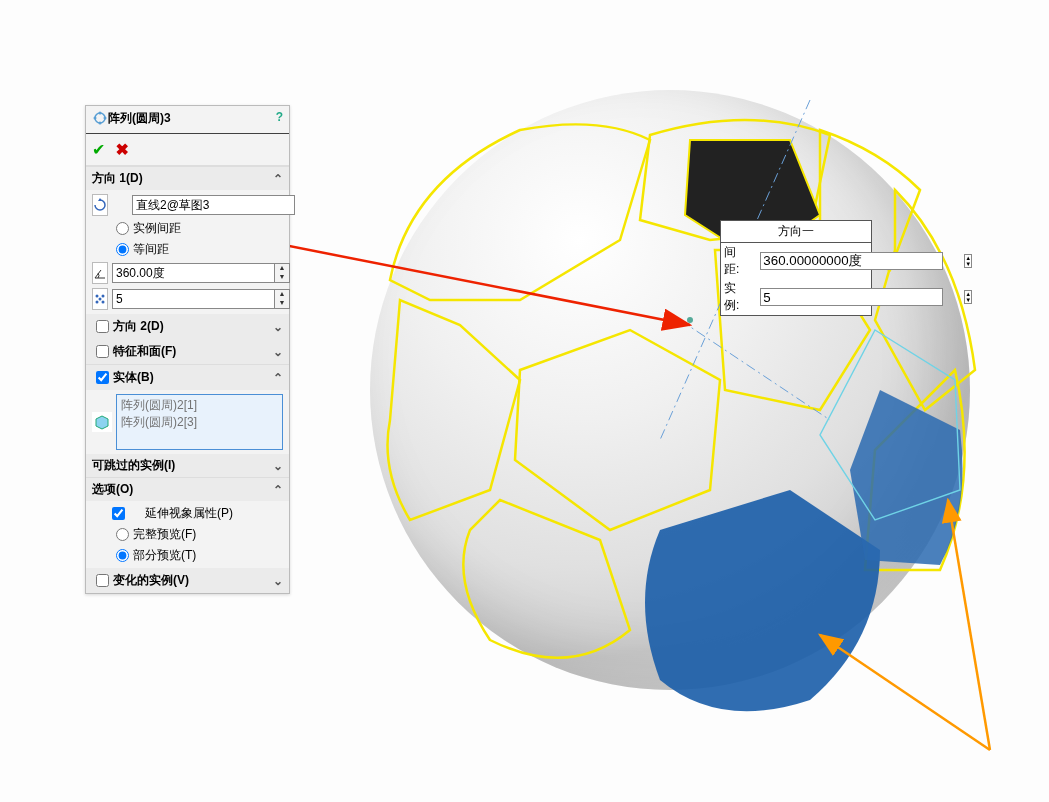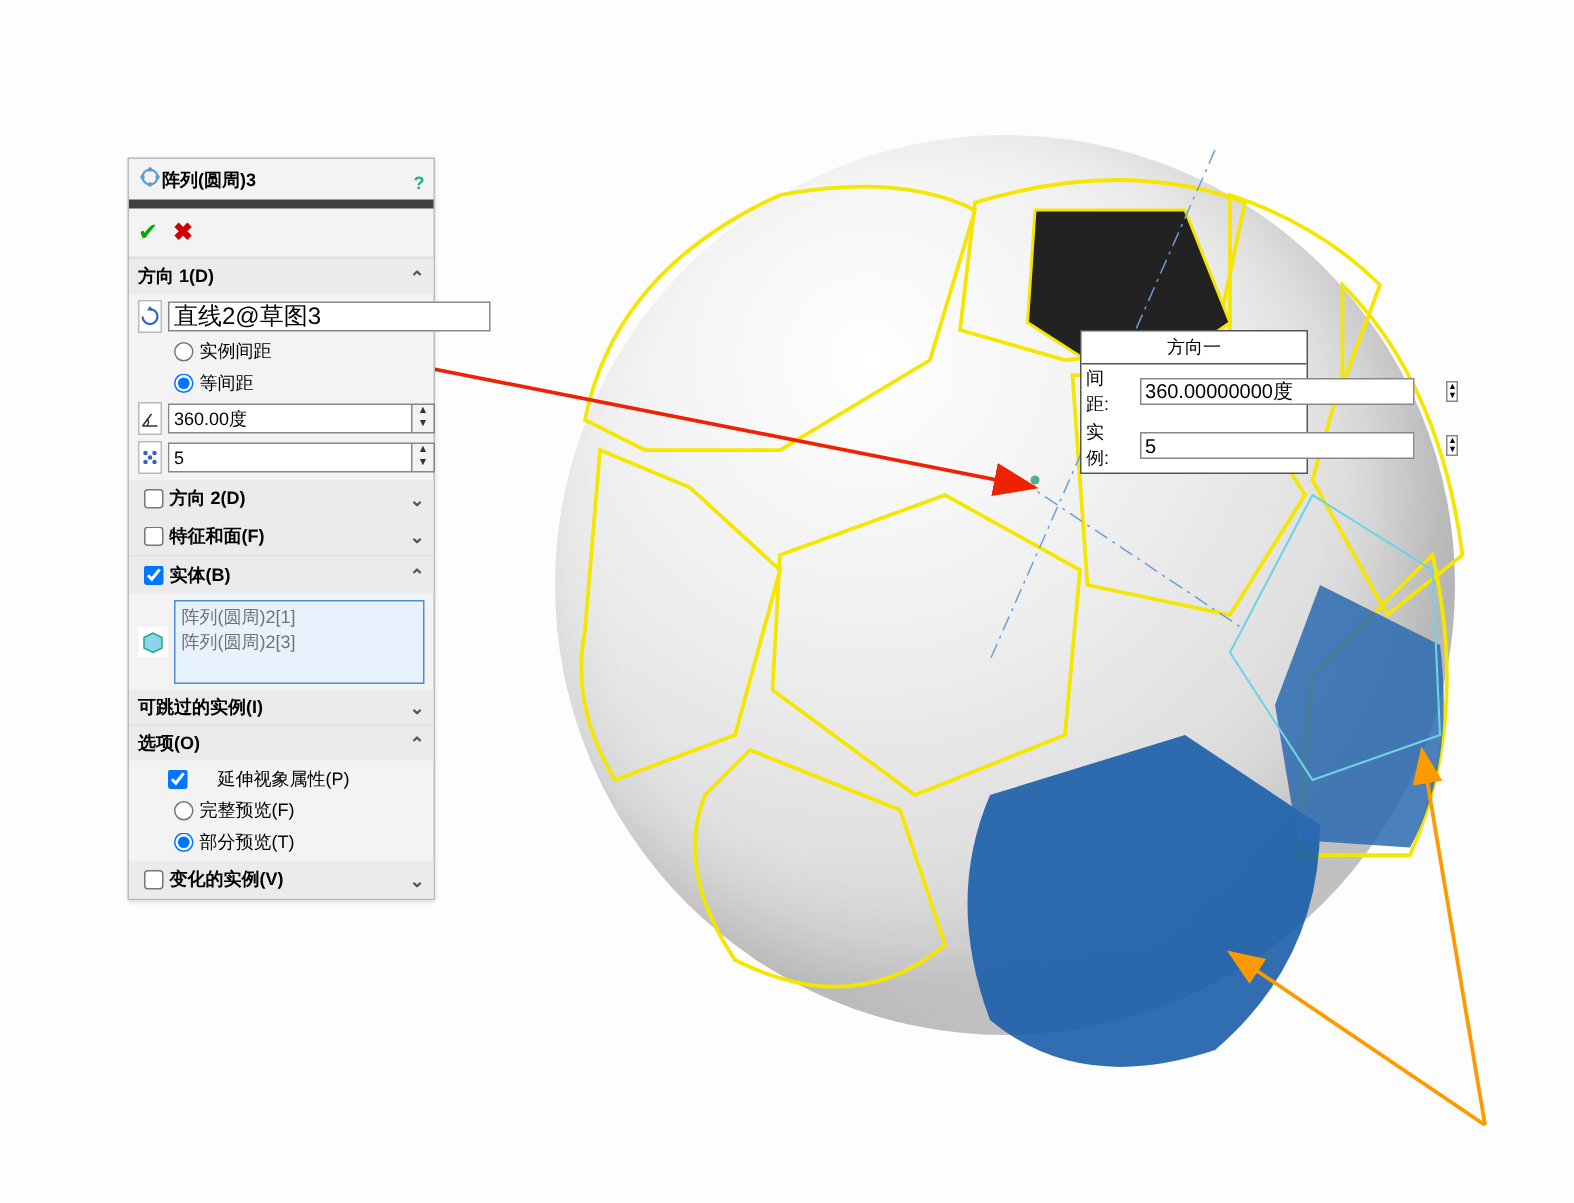--- a/index.html
+++ b/index.html
@@ -26,23 +26,23 @@
   border-bottom: 1px solid #ccc;
   padding: 3px 6px;
   display: flex;
   align-items: center;
   justify-content: center;
   font-weight: bold;
   position: relative;
 }
 .panel-header .pin { position:absolute; right:4px; }
 .feature-row {
-  display:flex; align-items:flex-end;
+  display:flex; align-items:flex-start;
   padding:4px 6px;
-  border-bottom:6px solid #404040;
+  border-bottom:1px solid #404040;
 }
 .help-icon { color:#2a8; margin-left:auto; font-weight:bold; }
 .ok-cancel {
   display:flex; gap:10px; padding:6px;
   border-bottom:1px solid #ddd;
 }
 .ok-cancel .check { color:#0a0; font-size:16px; }
 .ok-cancel .x { color:#c00; font-size:16px; font-weight:bold; }
 .section {
   border-top:1px solid #ddd;
@@ -66,21 +66,22 @@
   width:20px; height:20px;
   display:flex;align-items:center;justify-content:center;
   border:1px solid #bbb; background:#fff;
 }
 .axis-input {
   flex:1;
   height:18px;
   border:1px solid #888;
   background:#fff;
   padding:0 3px;
-  font-size:16px;
+  font-size:12px;
+  margin-left:20px;
 }
 .radio-row { display:flex;align-items:center;gap:4px; padding-left:24px; }
 .radio-row input { margin:0; }
 .spinner {
   flex:1;
   display:flex;
   border:1px solid #888;
   height:18px;
 }
 .spinner input {

